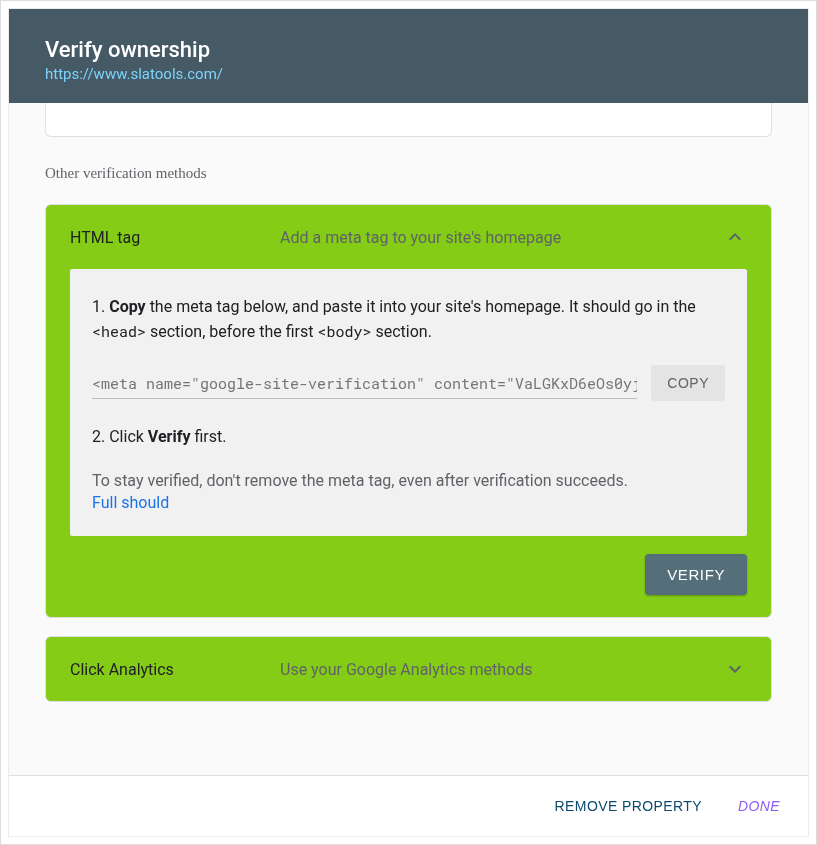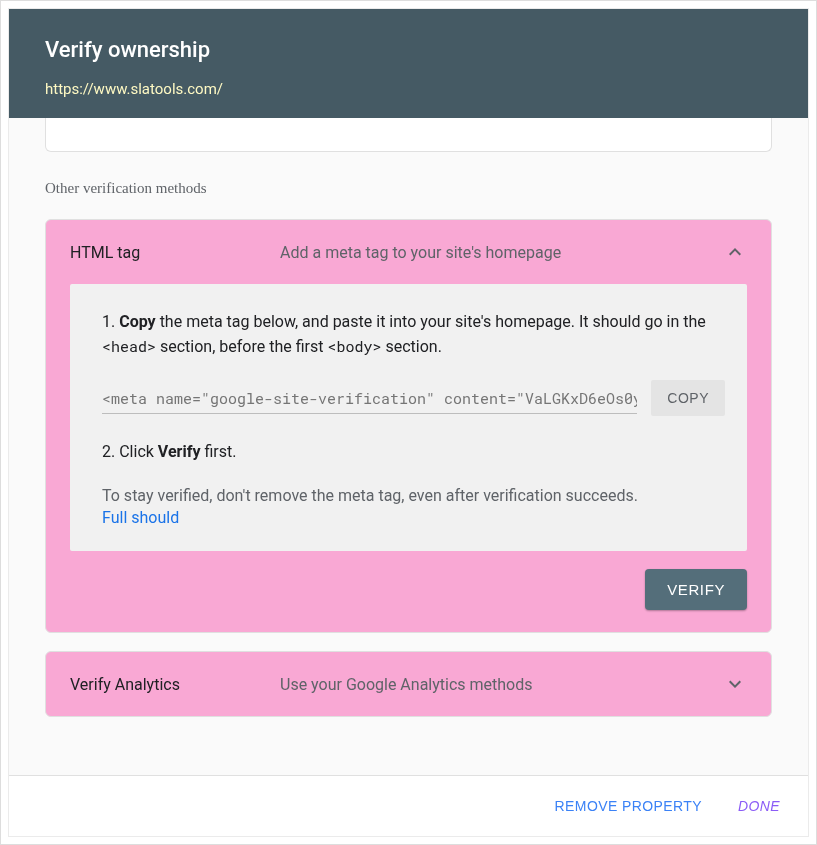--- a/index.html
+++ b/index.html
@@ -22,25 +22,25 @@
     }
     .header {
       background: #455a64;
       color: #fff;
       padding: 28px 36px 20px 36px;
       flex-shrink: 0;
     }
     .header h1 {
       font-size: 22px;
       font-weight: 500;
-      margin-bottom: 18px;
+      margin-bottom: 3px;
     }
     .header .url {
       font-size: 15px;
-      color: #fef9c3;
+      color: #7dd3fc;
     }
     .body {
       flex: 1;
       overflow-y: auto;
       padding: 0 36px 0 36px;
       background: #fafafa;
     }
     .spacer-card {
       background: #fff;
       border: 1px solid #e0e0e0;
@@ -49,21 +49,21 @@
       height: 34px;
       margin-bottom: 28px;
     }
     .section-label {
       color: #5f6368;
       font-size: 15px;
       margin-bottom: 22px;
       font-family: Liberation Serif, serif;
     }
     .card {
-      background: #f9a8d4;
+      background: #84cc16;
       border: 1px solid #e0e0e0;
       border-radius: 6px;
       margin-bottom: 18px;
     }
     .card-header {
       display: flex;
       align-items: center;
       padding: 20px 24px;
       cursor: pointer;
     }
@@ -80,21 +80,21 @@
     }
     .chevron {
       width: 24px;
       height: 24px;
       fill: #5f6368;
       flex-shrink: 0;
     }
     .card-body {
       margin: 0 24px 18px 24px;
       background: #f1f1f1;
-      padding: 26px 22px 24px 32px;
+      padding: 26px 22px 24px 22px;
       border-radius: 2px;
     }
     .instruction {
       font-size: 16px;
       color: #202124;
       line-height: 1.55;
       margin-bottom: 20px;
     }
     .instruction .b { font-weight: 700; }
     code.mono {
@@ -164,21 +164,21 @@
       justify-content: flex-end;
       gap: 28px;
       background: #fff;
     }
     .footer button {
       background: none;
       border: none;
       font-size: 14px;
       font-weight: 500;
       letter-spacing: 0.4px;
-      color: #3b82f6;
+      color: #0c4a6e;
       cursor: pointer;
       padding: 6px 4px;
     }
     .footer .done { color: #8b5cf6; font-style: italic; }
   </style>
 </head>
 <body>
 
 <div class="dialog">
 
@@ -220,21 +220,21 @@
         <a class="link">Full should</a>
       </div>
 
       <div class="card-actions">
         <button class="verify-btn">VERIFY</button>
       </div>
     </div>
 
     <div class="card">
       <div class="card-header">
-        <div class="method-name">Verify Analytics</div>
+        <div class="method-name">Click Analytics</div>
         <div class="method-desc">Use your Google Analytics methods</div>
         <svg class="chevron" viewBox="0 0 24 24">
             <path d="M7.41 8.59 12 13.17l4.59-4.58L18 10l-6 6-6-6z"></path>
           </svg>
       </div>
     </div>
   </div>
 
   <div class="footer">
     <button>REMOVE PROPERTY</button>

